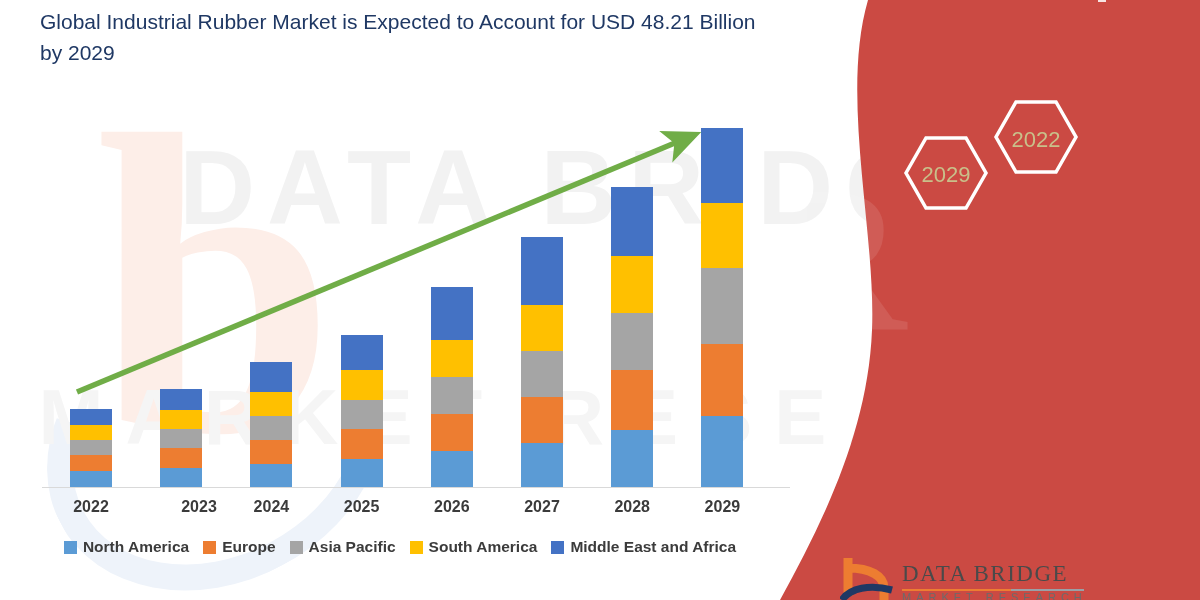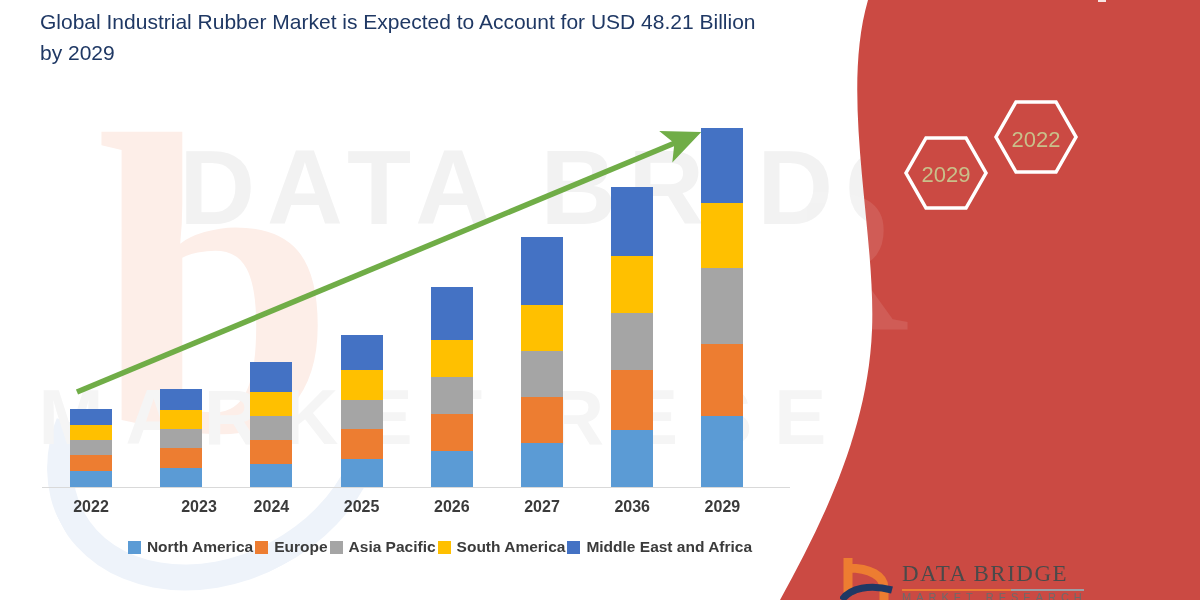--- a/index.html
+++ b/index.html
@@ -124,22 +124,21 @@
 
   
   .legend {
     position: absolute;
     left: 0;
     top: 538px;
     width: 800px;
     display: flex;
     justify-content: center;
     align-items: center;
-    gap: 2px;
-    padding-left: 40px;
+    gap: 14px;
   }
   .legend-item {
     display: flex;
     align-items: center;
     gap: 6px;
     font-size: 15.5px;
     font-weight: 700;
     color: #3b3b3b;
     white-space: nowrap;
   }
@@ -337,21 +336,21 @@
       <line x1="77" y1="392" x2="682" y2="140" stroke="#70AD47" stroke-width="5.5" marker-end="url(#ah)"></line>
     </svg>
 
     <div class="xlabels" id="xlabels">
         <div class="xlabel" style="left: 46px;">2022</div>
         <div class="xlabel" style="left: 154px;">2023</div>
         <div class="xlabel" style="left: 226.4px;">2024</div>
         <div class="xlabel" style="left: 316.6px;">2025</div>
         <div class="xlabel" style="left: 406.8px;">2026</div>
         <div class="xlabel" style="left: 497px;">2027</div>
-        <div class="xlabel" style="left: 587.2px;">2036</div>
+        <div class="xlabel" style="left: 587.2px;">2028</div>
         <div class="xlabel" style="left: 677.4px;">2029</div>
       </div>
     <div class="legend" id="legend">
         <div class="legend-item">
           <span class="legend-swatch" style="background: rgb(91, 155, 213);"></span>
           <span>North America</span>
         </div>
         <div class="legend-item">
           <span class="legend-swatch" style="background: rgb(237, 125, 49);"></span>
           <span>Europe</span>

